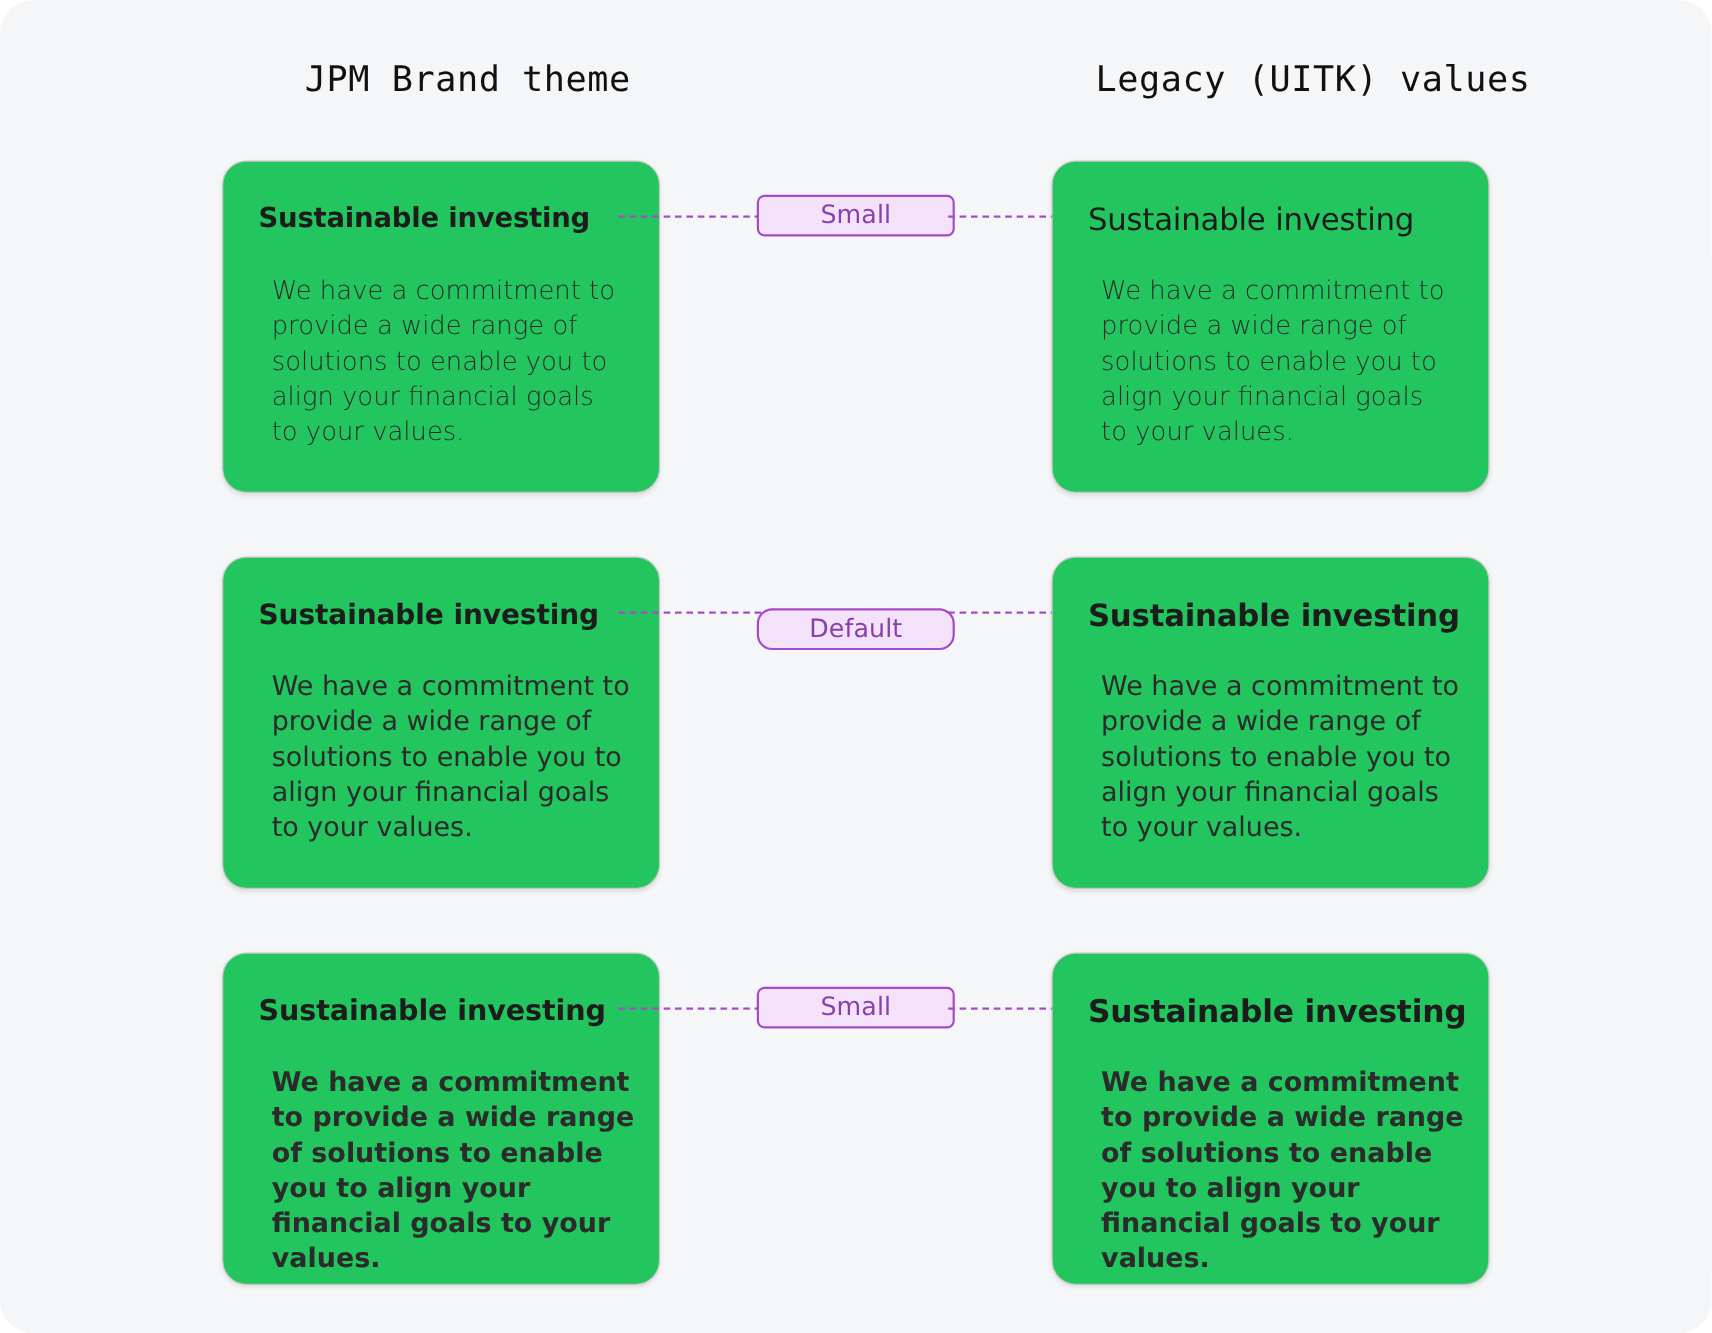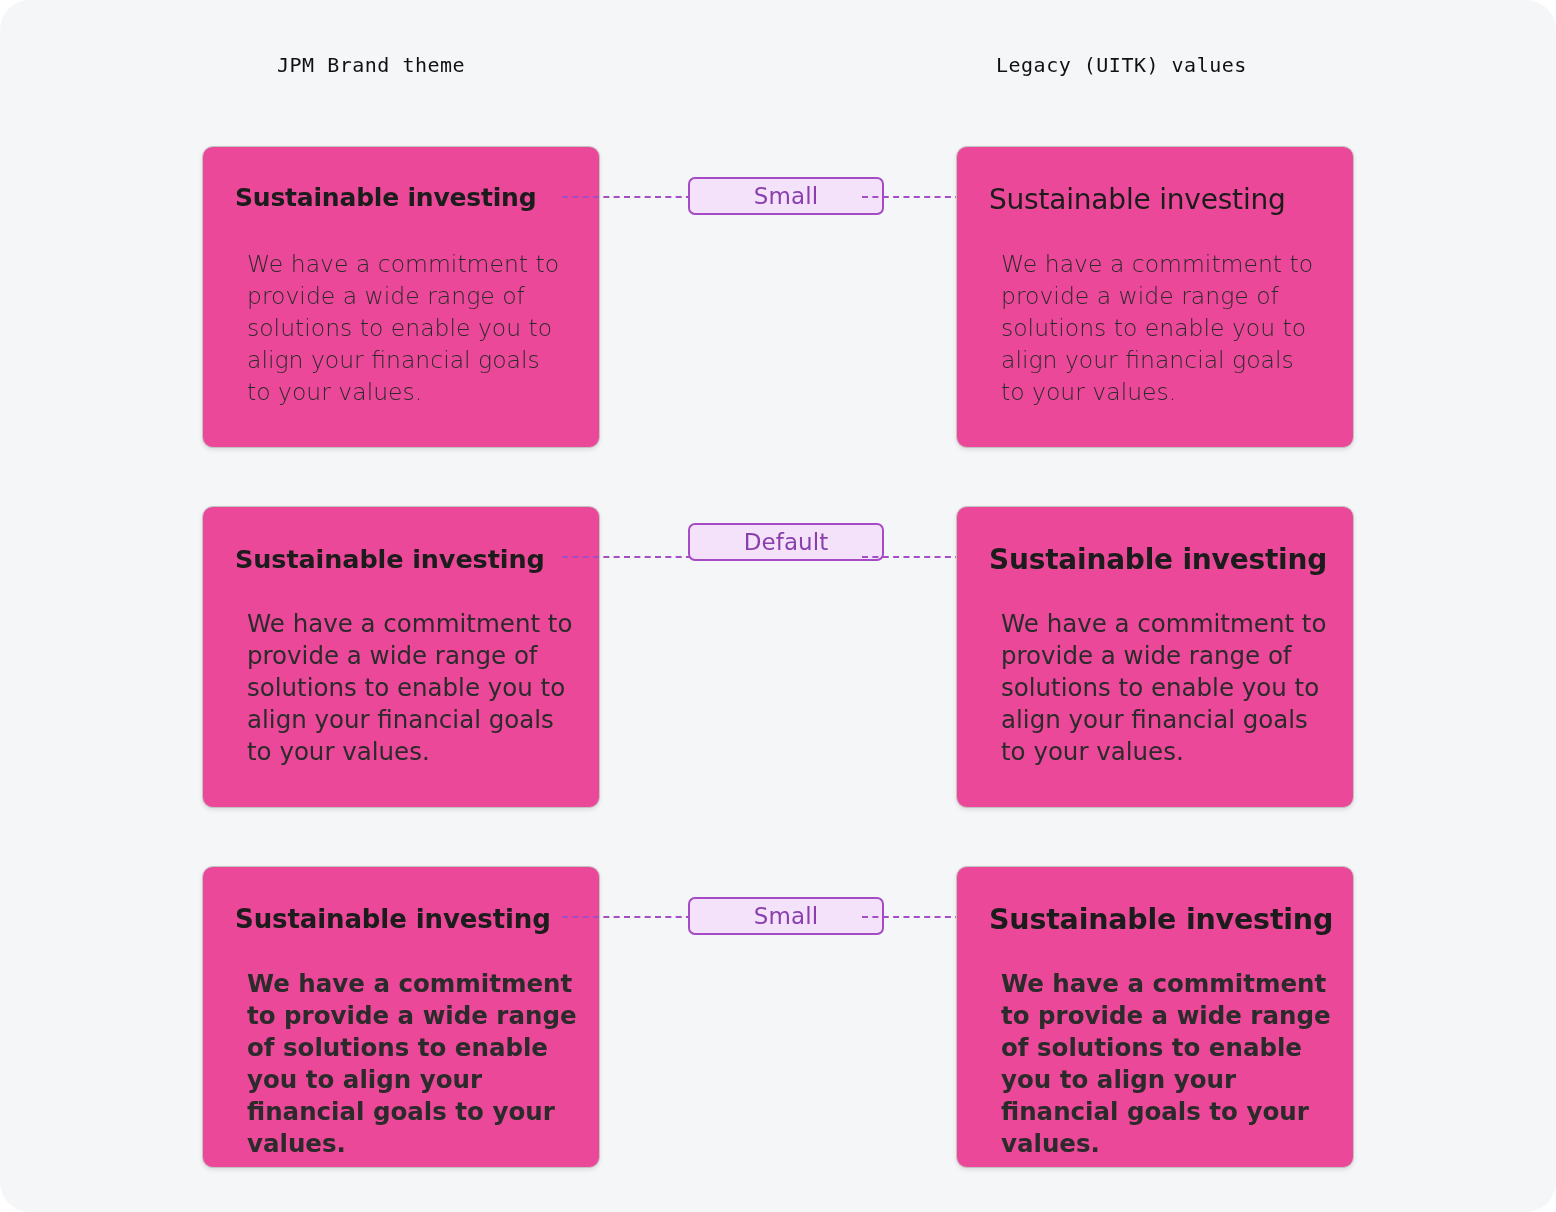--- a/index.html
+++ b/index.html
@@ -22,21 +22,21 @@
     background: #f4f6f8;
     border-radius: 30px;
     box-sizing: border-box;
     overflow: hidden;
   }
 
   
   .col-header {
     position: absolute;
     font-family: "DejaVu Sans Mono", "Liberation Mono", monospace;
-    font-size: 20px;
+    font-size: 32px;
     font-weight: 400;
     color: #111111;
     letter-spacing: 0.5px;
     white-space: nowrap;
   }
   .col-header.left  { left: 277px; top: 53px; }
   .col-header.right { left: 996px; top: 53px; }
 
   
   .row {
@@ -45,23 +45,23 @@
     width: 1556px;
   }
   .row-1 { top: 146px; height: 302px; }
   .row-2 { top: 506px; height: 302px; }
   .row-3 { top: 866px; height: 302px; }
 
   
   .card {
     position: absolute;
     box-sizing: border-box;
-    background: #ec4899;
+    background: #22c55e;
     border: 1.5px solid #c4c4c4;
-    border-radius: 11px;
+    border-radius: 22px;
     box-shadow: 0 2px 4px rgba(0, 0, 0, 0.10);
     overflow: hidden;
   }
   .card.left  { left: 202px; width: 398px; }
   .card.right { left: 956px; width: 398px; }
 
   .row-1 .card { top: 0; height: 302px; }
   .row-2 .card { top: 0; height: 302px; }
   .row-3 .card { top: 0; height: 302px; }
 
@@ -185,37 +185,37 @@
   .connector.seg-right { left: 862px;  width: 120px; }
 
   .row-1 .connector { top: 50px; }
   .row-2 .connector { top: 50px; }
   .row-3 .connector { top: 50px; }
 
   
   .badge {
     position: absolute;
     left: 688px;
-    width: 196px;
+    width: 180px;
     height: 38px;
     box-sizing: border-box;
     background: #f4e2fb;
     border: 2px solid #a54bc4;
     border-radius: 7px;
     display: flex;
     align-items: center;
     justify-content: center;
     color: #8a3fad;
     font-size: 23px;
     font-weight: 400;
     font-family: "DejaVu Sans", sans-serif;
     letter-spacing: 0.1px;
   }
   .row-1 .badge { top: 31px; }
-  .row-2 .badge { top: 17px; }
+  .row-2 .badge { top: 47px; border-radius: 14px; }
   .row-3 .badge { top: 31px; }
 </style>
 </head>
 <body>
 
 <div class="page">
 
   <div class="col-header left">JPM Brand theme</div>
   <div class="col-header right">Legacy (UITK) values</div>
 

